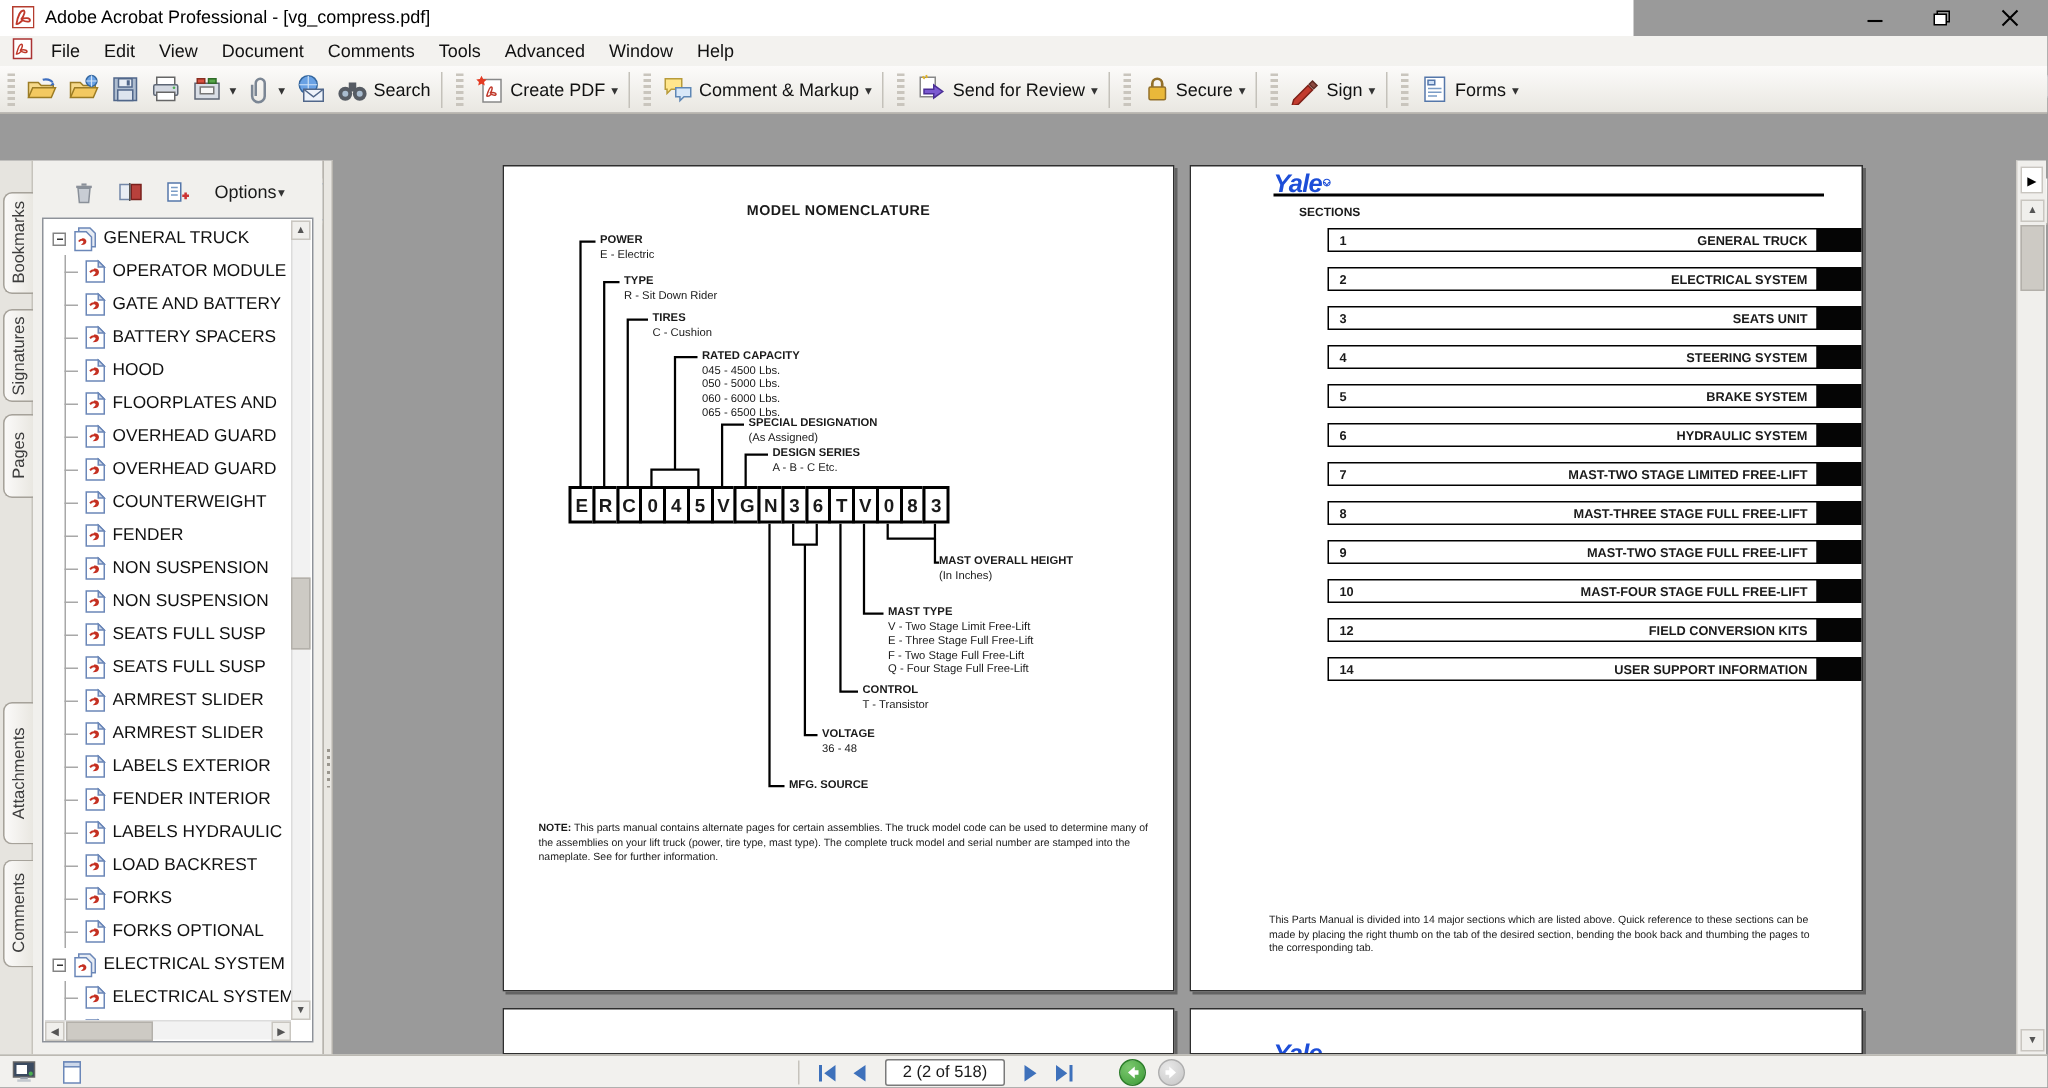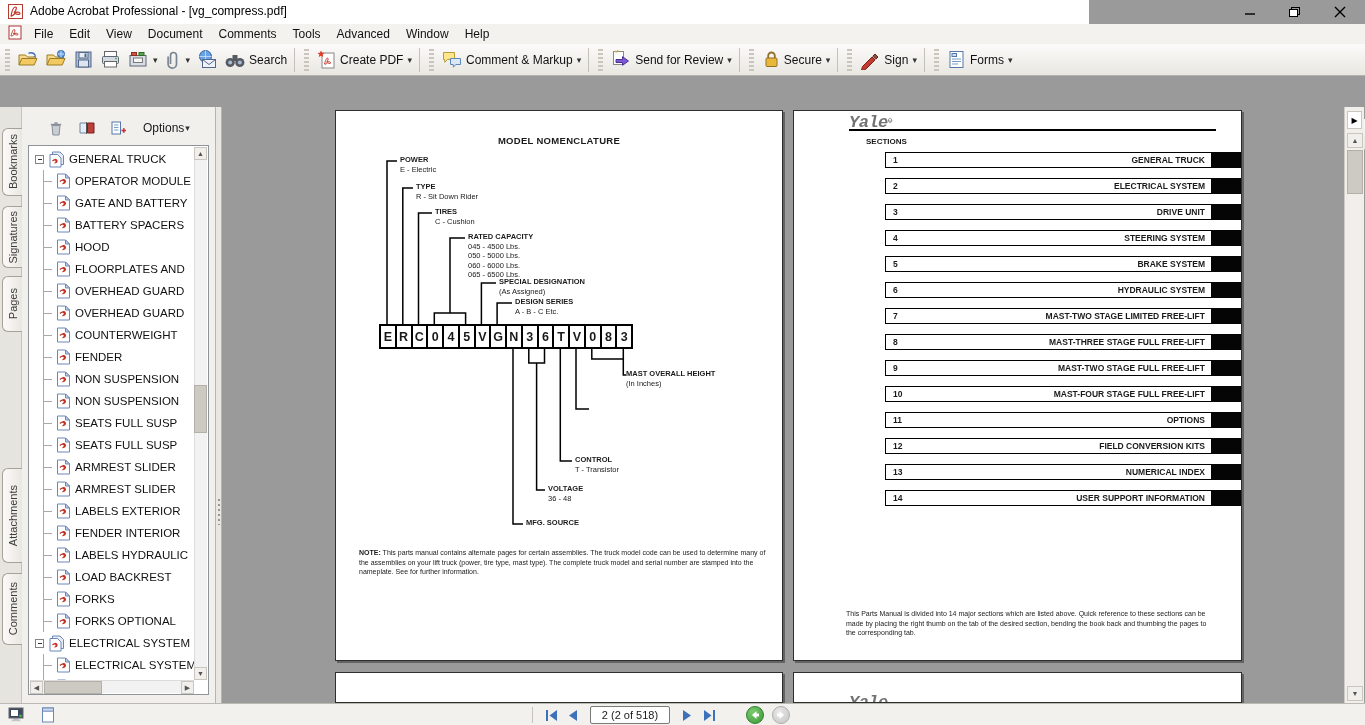--- a/index.html
+++ b/index.html
@@ -75,21 +75,21 @@
   .dlabel { position:absolute; font-size:7.5px; line-height:9.5px; }
   .dlabel b { display:block; }
   .dlines { display:block; white-space:pre-line; }
   #code-row { position:absolute; left:43px; top:213px; display:flex; }
   .cbox { width:17.75px; height:25px; border:2px solid #000; margin-right:-2px; background:#fff; font-weight:bold; font-size:12.5px; display:flex; align-items:center; justify-content:center; }
   .note { position:absolute; left:23px; top:437px; width:408px; font-size:7px; line-height:9.5px; }
   .note b { font-weight:bold; }
   #connectors { position:absolute; left:0; top:0; }
 
   
-  .yale { position:absolute; font-style:italic; font-weight:bold; font-size:17px; letter-spacing:-.5px; color:#737373;font-family:Liberation Mono, monospace; }
+  .yale { position:absolute; font-style:italic; font-weight:bold; font-size:17px; letter-spacing:-.5px; color:#1d4ed8; }
   .yale small { font-size:8px; font-style:normal; vertical-align:4px; letter-spacing:0; }
   .rule { position:absolute; background:#000; }
   .sec-head { position:absolute; left:72px; top:26px; font-weight:bold; font-size:8px; }
   #sections-list { position:absolute; left:91px; top:41px; width:327px; }
   .sec-row { position:relative; height:16px; border:1px solid #000; background:#fff; margin-bottom:10px; }
   .sec-num { position:absolute; left:7px; top:2px; font-weight:bold; font-size:8.5px; }
   .sec-label { position:absolute; right:6px; top:2px; font-weight:bold; font-size:8.5px; }
   .sec-tab { position:absolute; right:-31px; top:-1px; width:31px; height:16px; background:#050505; }
   .page-footer { position:absolute; left:52px; top:498px; width:372px; font-size:7px; line-height:9.5px; }
 
@@ -791,20 +791,27 @@
         <span class="dlines">(As Assigned)</span>
       </div>
     <div class="dlabel" style="left:179px;top:186px">
         <b>DESIGN SERIES</b>
         <span class="dlines">A - B - C  Etc.</span>
       </div>
     <div class="dlabel" style="left:290px;top:258px">
         <b>MAST OVERALL HEIGHT</b>
         <span class="dlines">(In Inches)</span>
       </div>
+    <div class="dlabel" style="left:256px;top:292px">
+        <b>MAST TYPE</b>
+        <span class="dlines">V - Two Stage Limit Free-Lift
+E - Three Stage Full Free-Lift
+F - Two Stage Full Free-Lift
+Q - Four Stage Full Free-Lift</span>
+      </div>
     <div class="dlabel" style="left:239px;top:344px">
         <b>CONTROL</b>
         <span class="dlines">T - Transistor</span>
       </div>
     <div class="dlabel" style="left:212px;top:373px">
         <b>VOLTAGE</b>
         <span class="dlines">36 - 48</span>
       </div>
     <div class="dlabel" style="left:190px;top:407px">
         <b>MFG. SOURCE</b>
@@ -840,21 +847,21 @@
           <span class="sec-label">GENERAL TRUCK</span>
           <span class="sec-tab"></span>
         </div>
         <div class="sec-row">
           <span class="sec-num">2</span>
           <span class="sec-label">ELECTRICAL SYSTEM</span>
           <span class="sec-tab"></span>
         </div>
         <div class="sec-row">
           <span class="sec-num">3</span>
-          <span class="sec-label">DRIVE UNIT</span>
+          <span class="sec-label">SEATS UNIT</span>
           <span class="sec-tab"></span>
         </div>
         <div class="sec-row">
           <span class="sec-num">4</span>
           <span class="sec-label">STEERING SYSTEM</span>
           <span class="sec-tab"></span>
         </div>
         <div class="sec-row">
           <span class="sec-num">5</span>
           <span class="sec-label">BRAKE SYSTEM</span>
@@ -879,32 +886,22 @@
           <span class="sec-num">9</span>
           <span class="sec-label">MAST-TWO STAGE FULL FREE-LIFT</span>
           <span class="sec-tab"></span>
         </div>
         <div class="sec-row">
           <span class="sec-num">10</span>
           <span class="sec-label">MAST-FOUR STAGE FULL FREE-LIFT</span>
           <span class="sec-tab"></span>
         </div>
         <div class="sec-row">
-          <span class="sec-num">11</span>
-          <span class="sec-label">OPTIONS</span>
-          <span class="sec-tab"></span>
-        </div>
-        <div class="sec-row">
           <span class="sec-num">12</span>
           <span class="sec-label">FIELD CONVERSION KITS</span>
-          <span class="sec-tab"></span>
-        </div>
-        <div class="sec-row">
-          <span class="sec-num">13</span>
-          <span class="sec-label">NUMERICAL INDEX</span>
           <span class="sec-tab"></span>
         </div>
         <div class="sec-row">
           <span class="sec-num">14</span>
           <span class="sec-label">USER SUPPORT INFORMATION</span>
           <span class="sec-tab"></span>
         </div>
       </div>
     <div class="page-footer">This Parts Manual is divided into 14 major sections which are listed above. Quick reference to these sections can be made by placing the right thumb on the tab of the desired section, bending the book back and thumbing the pages to the corresponding tab.</div>
   </div>

